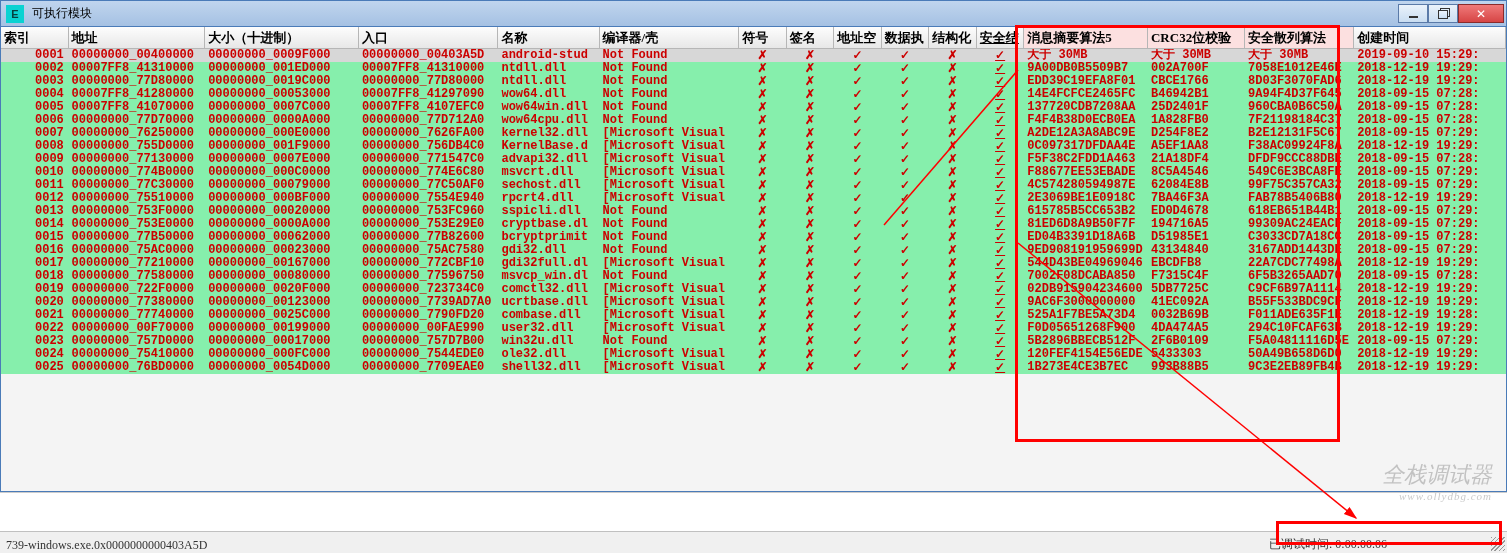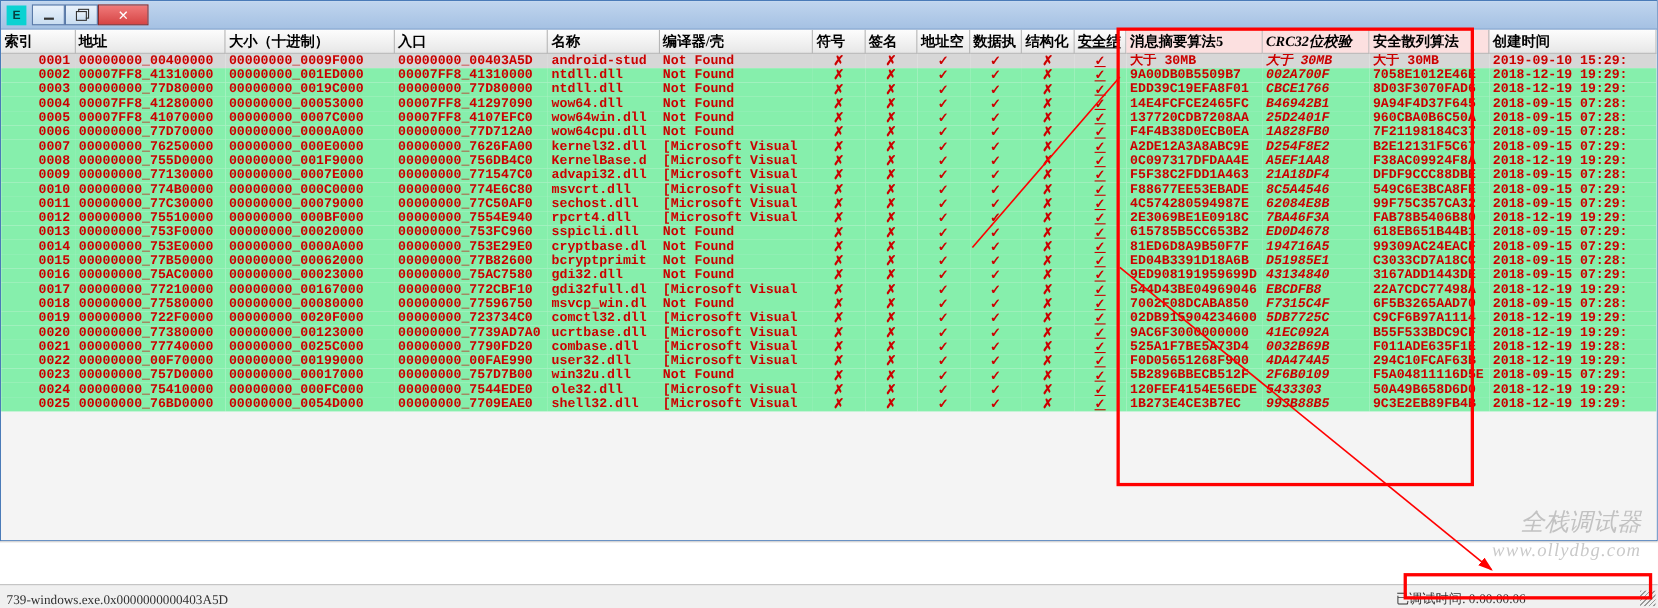--- a/index.html
+++ b/index.html
@@ -20,44 +20,45 @@
 .hdr { display: table-row; background: linear-gradient(to bottom,#fdfdfd,#e6e6e6); font-family:"Microsoft YaHei",SimSun; font-weight: bold; color: #000; font-size:13px; }
 .hdr .c { height: 22px; border-right: 1px solid #b6b6b6; border-bottom: 1px solid #b6b6b6; padding: 2px 3px; white-space: nowrap; overflow: hidden; vertical-align: middle; }
 .row { display: table-row; background: #86efac; }
 .row.sel { background: #d7d7d7; }
 .c { display: table-cell; padding: 0 3px; white-space: nowrap; overflow: hidden; text-overflow: clip; border-right:1px solid transparent; vertical-align: top;}
 .row .c { color: #cc0000; font-weight: bold; }
 .row .mark { color: #cc0000; text-align: center; font-family: Arial;}
 
 .c0{width:48px;padding-left:34px;} .c1{width:135px;} .c2{width:152px;} .c3{width:138px;} .c4{width:100px;}
 .c5{width:138px;} .c6{width:47px;} .c7{width:47px;} .c8{width:47px;} .c9{width:47px;}
-.c10{width:47px;} .c11{width:47px;text-decoration:underline;} .c12{width:120px;} .c13{width:96px;font-style:italic;} .c14{width:105px;} .c15{width:150px;}
+.c10{width:47px;} .c11{width:47px;text-decoration:underline;} .c12{width:120px;} .c13{width:96px;} .c14{width:105px;} .c15{width:150px;}
 .hdr .c12, .hdr .c13, .hdr .c14 { background:#fce0e0; }
 
 .hl-box1 { position:absolute; top:25px; left:1015px; width:325px; height:417px; border:3px solid #f00; pointer-events:none; }
 .hl-box2 { position:absolute; top:521px; left:1276px; width:226px; height:24px; border:3px solid #f00; pointer-events:none; z-index:10;}
 
 .lower { position:absolute; top:492px; left:0; right:0; height:61px; display:flex; flex-direction:column; }
 .lower-top { flex:1; background:#fff; border-top:1px solid #ccc;}
 .statusbar { height:22px; background:#f0f0f0; border-top:1px solid #c0c0c0; display:flex; align-items:flex-end; font-size:12px; font-family:"Microsoft YaHei",SimSun; position:relative;}
 .statusbar .sl { padding:0 6px; color:#333;}
 .statusbar .sr { position:absolute; right:120px; color:#333;}
 .statusbar .grip { position:absolute; right:2px; bottom:2px; width:14px; height:14px; background: repeating-linear-gradient(135deg,#999 0,#999 1px,transparent 1px,transparent 3px);}
 .watermark { position:absolute; right:15px; top:460px; font-style:italic; color:rgba(100,100,100,0.35); font-size:22px; font-family:"KaiTi","STKaiti",serif; text-align:right; pointer-events:none; z-index:20;}
-.watermark .url { font-family:"Times New Roman",serif; font-size:17px; letter-spacing:1px;}
+.watermark .url { font-family:"Times New Roman",serif; font-size:11px; letter-spacing:1px;}
 svg.arrows{position:absolute;top:0;left:0;width:1507px;height:553px;pointer-events:none;z-index:15;}
 </style>
 </head>
 <body>
 
 <div class="window">
   <div class="titlebar">
     <div class="icon-box">
         <span>E</span>
       </div>
+    <div class="title">可执行模块</div>
     <div class="win-btns">
       <div class="win-btn">
           <div class="mn"></div>
         </div>
       <div class="win-btn">
           <div class="mx1"></div>
         </div>
       <div class="win-btn close">✕</div>
     </div>
   </div>

